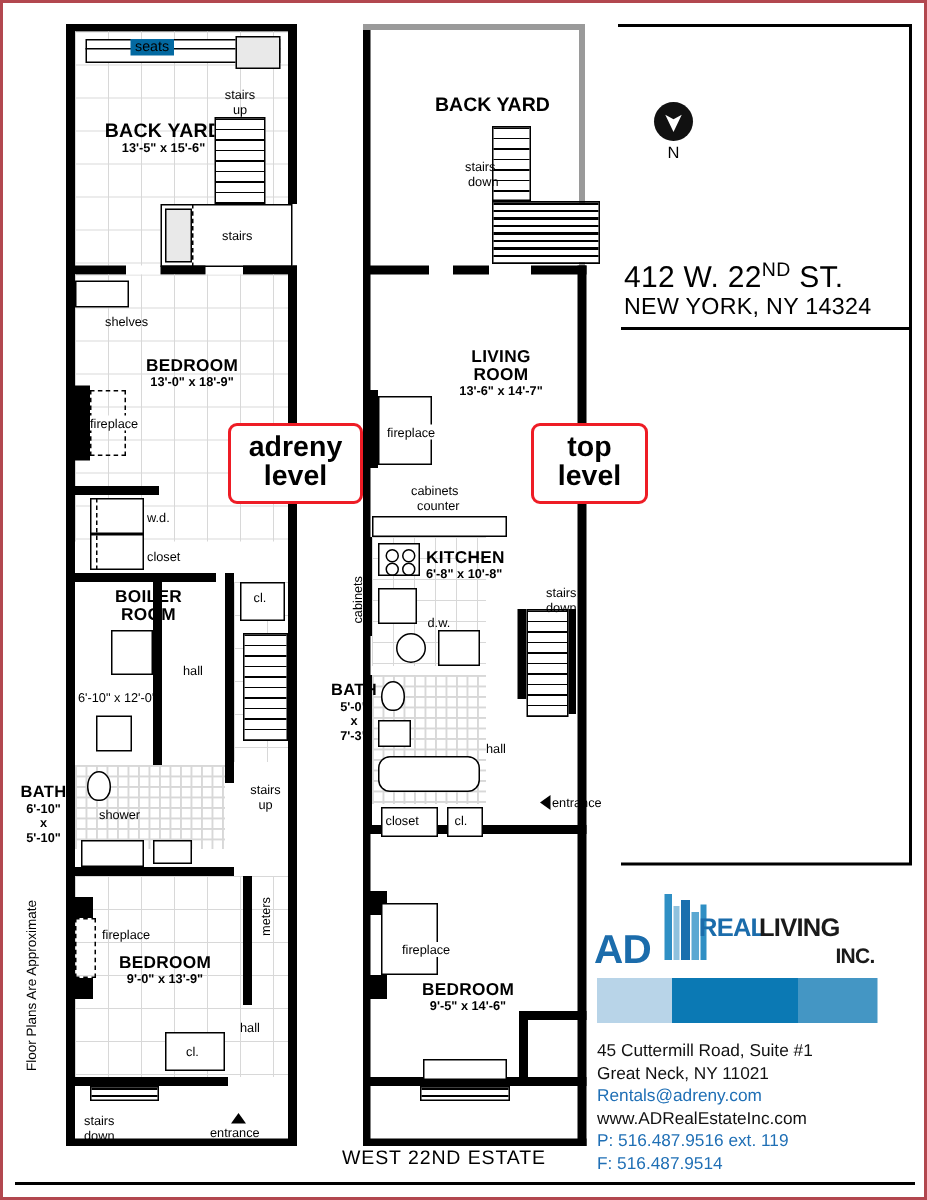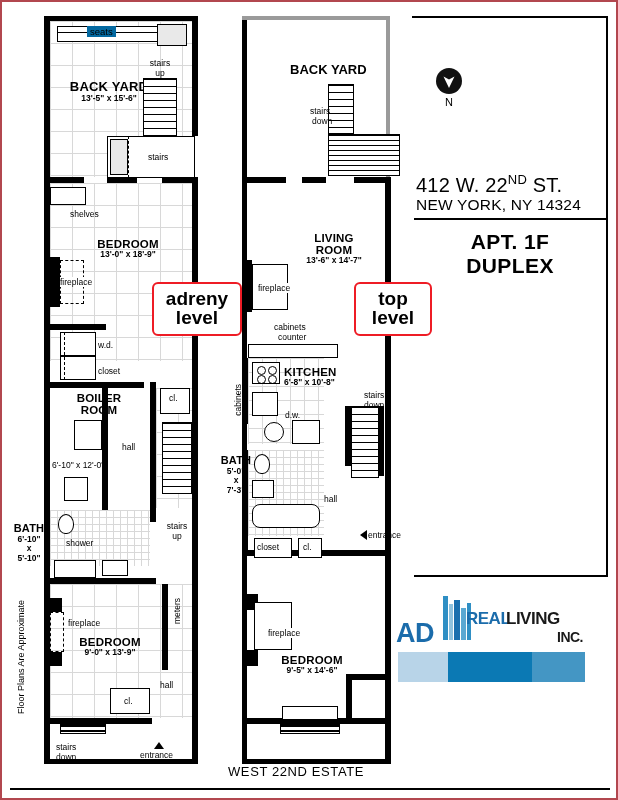--- a/index.html
+++ b/index.html
@@ -258,40 +258,44 @@
       <path d="M13 20 L7.5 8.5 L13 11.5 L18.5 8.5 Z" fill="#fff"></path>
     </svg>
   </div>
   <div class="compassN" style="left:434px;top:94px;">N</div>
 
   <div class="hdr addr1" style="left:414px;top:170px;">
     <span>412 W. 22</span><sup>ND</sup><span> ST.</span>
   </div>
   <div class="hdr addr2" style="left:414px;top:194px;">NEW YORK, NY 14324</div>
   <div class="rule" style="left:412px;top:216px;width:192px;height:2px;"></div>
-  <div class="hdr apt" style="left:412px;top:228px;width:192px;">
-    <div>APT. 1F</div>
-    <div>DUPLEX</div>
-  </div>
   <div class="rule" style="left:412px;top:573px;width:194px;height:2px;"></div>
 
   <div class="abs" style="left:392px;top:592px;width:212px;height:60px;">
     <svg width="212" height="60" viewBox="0 0 212 60" aria-hidden="true">
       <rect x="49" y="2" width="5" height="44" fill="#2f8fc4"></rect>
       <rect x="55" y="10" width="4" height="36" fill="#8fc2de"></rect>
       <rect x="60" y="6" width="6" height="40" fill="#1a6fae"></rect>
       <rect x="67" y="14" width="5" height="32" fill="#5aa8d2"></rect>
       <rect x="73" y="9" width="4" height="37" fill="#2f8fc4"></rect>
     </svg>
   </div>
   <div class="logoTxt" style="left:394px;top:616px;font-size:27px;color:#1b6cab;">AD</div>
   <div class="logoTxt" style="left:464px;top:607px;font-size:17px;color:#1b6cab;">REAL</div>
   <div class="logoTxt" style="left:504px;top:607px;font-size:17px;color:#1a1a1a;">LIVING</div>
   <div class="logoTxt" style="left:555px;top:627px;font-size:14px;color:#1a1a1a;">INC.</div>
 
   <div class="abs" style="left:396px;top:650px;width:50px;height:30px;background:#b8d4e8;"></div>
   <div class="abs" style="left:446px;top:650px;width:84px;height:30px;background:#0b79b4;"></div>
   <div class="abs" style="left:530px;top:650px;width:53px;height:30px;background:#4496c4;"></div>
 
+  <div class="contact" style="left:396px;top:692px;width:210px;">
+    <div>45 Cuttermill Road, Suite #1</div>
+    <div>Great Neck, NY 11021</div>
+    <div class="blue">Rentals@adreny.com</div>
+    <div>www.ADRealEstateInc.com</div>
+    <div class="blue">P: 516.487.9516 ext. 119</div>
+    <div class="blue">F: 516.487.9514</div>
+  </div>
 
   <div class="street" style="left:226px;top:762px;">WEST 22ND ESTATE</div>
   <div class="rule" style="left:8px;top:786px;width:600px;height:2px;"></div>
 </div>
 
 </body></html>

